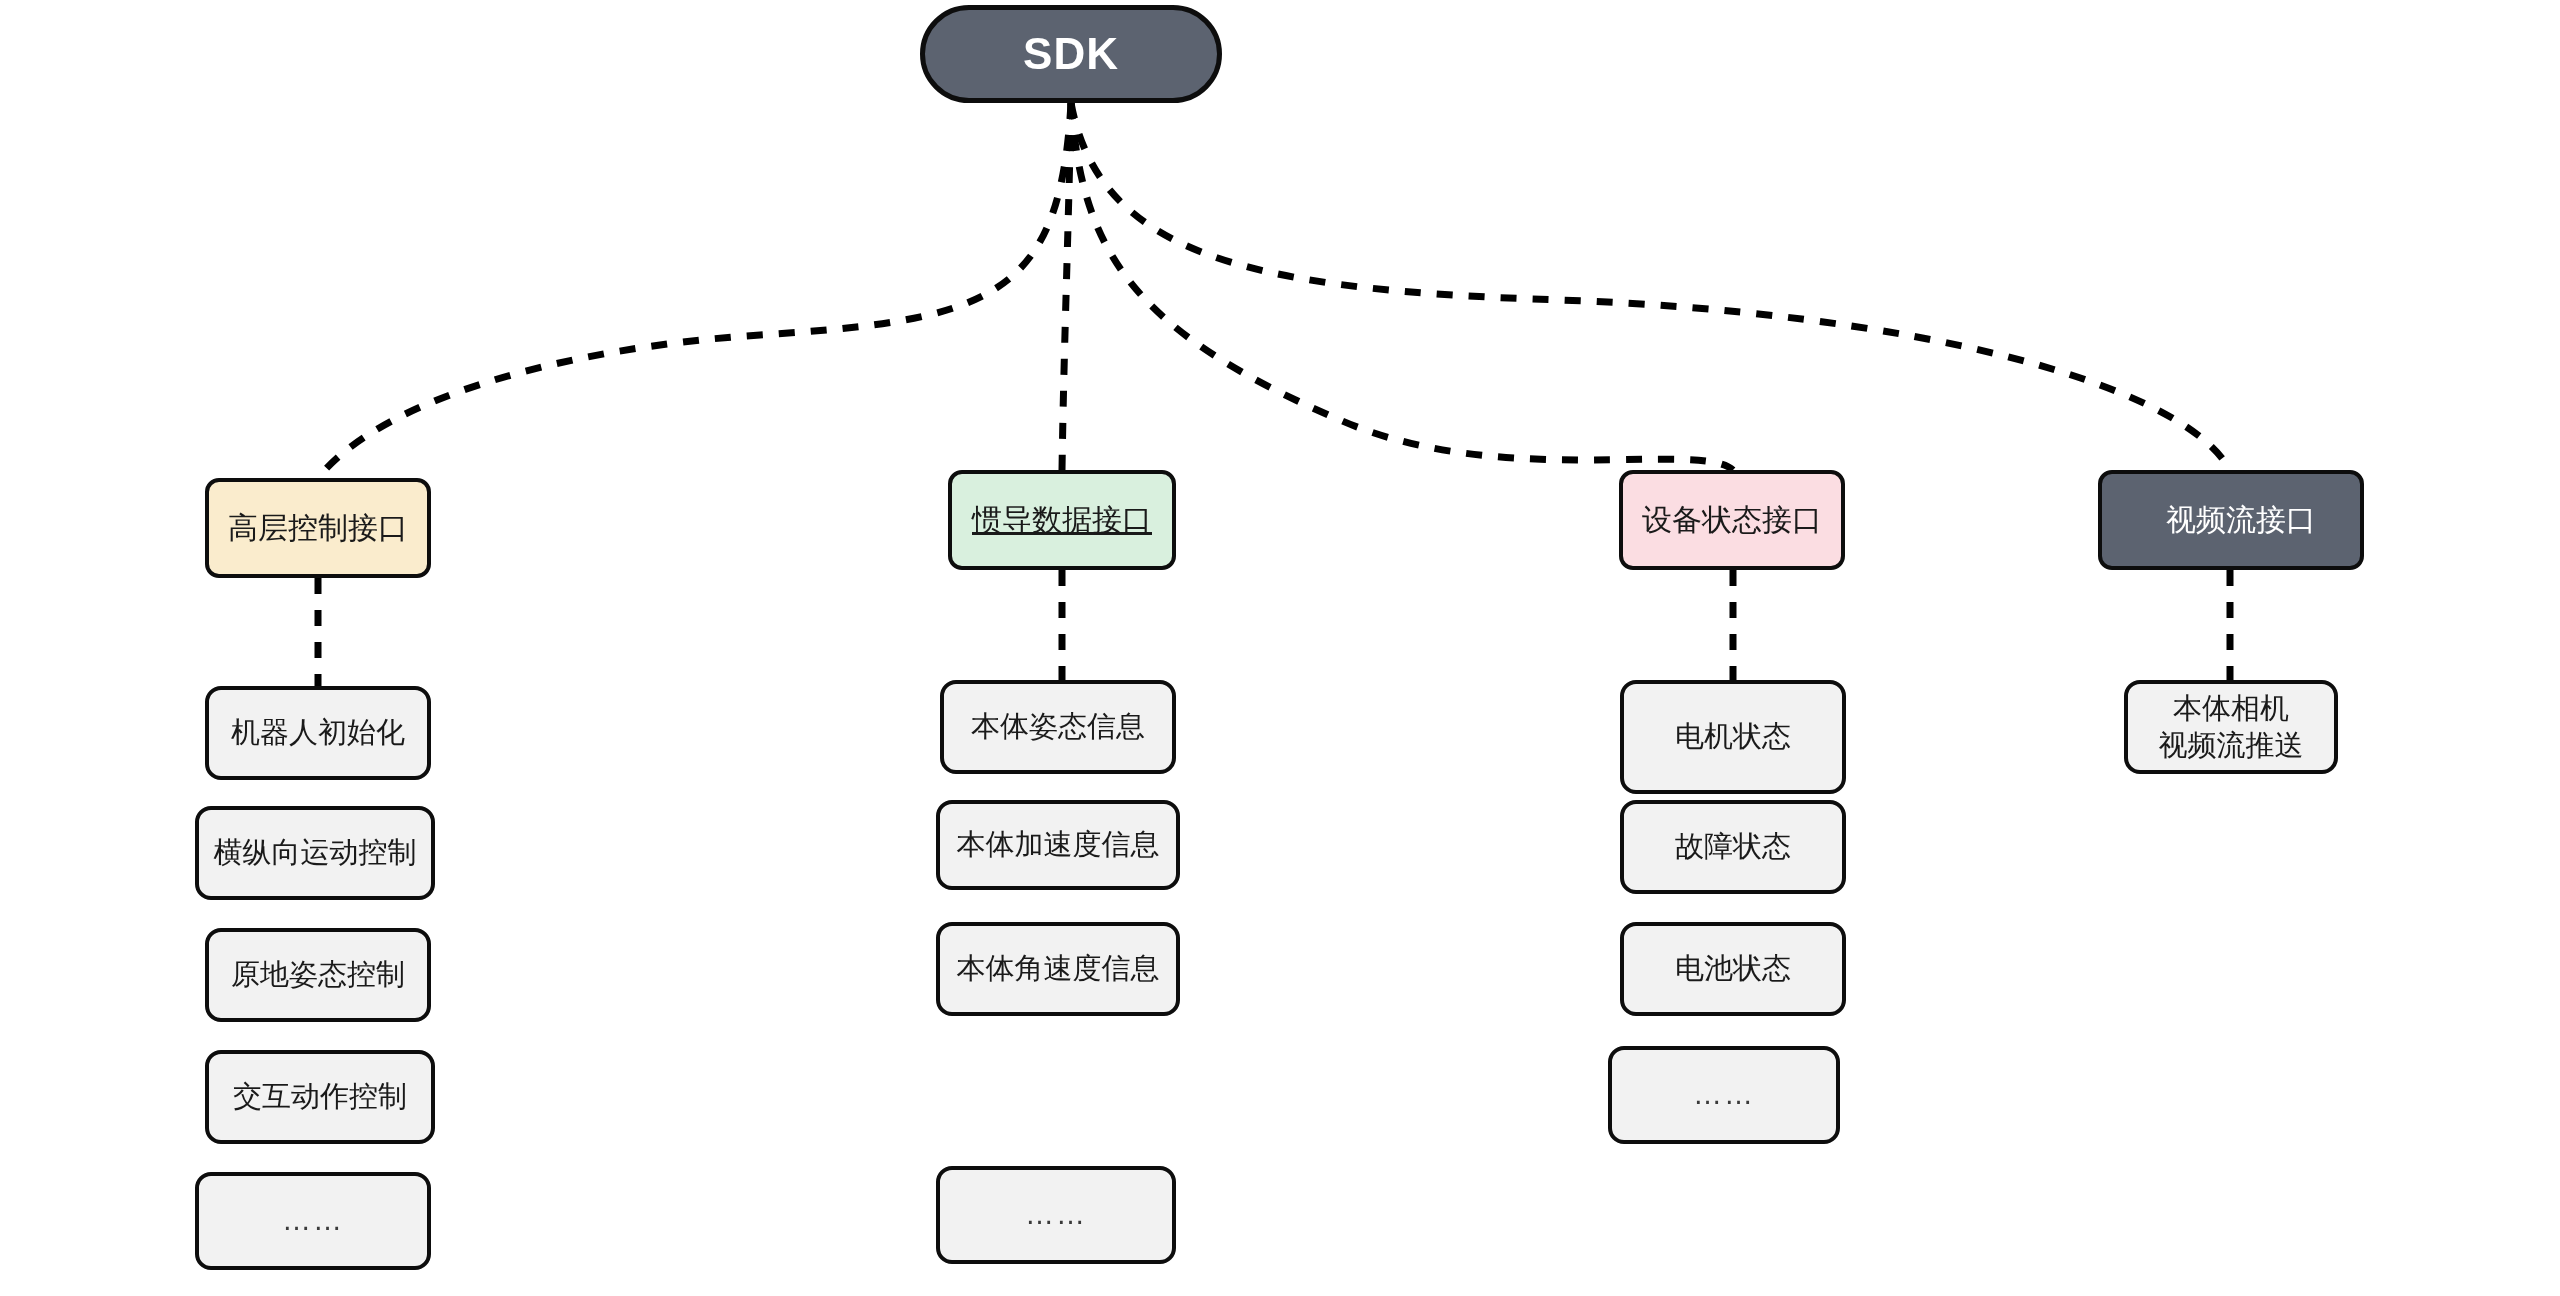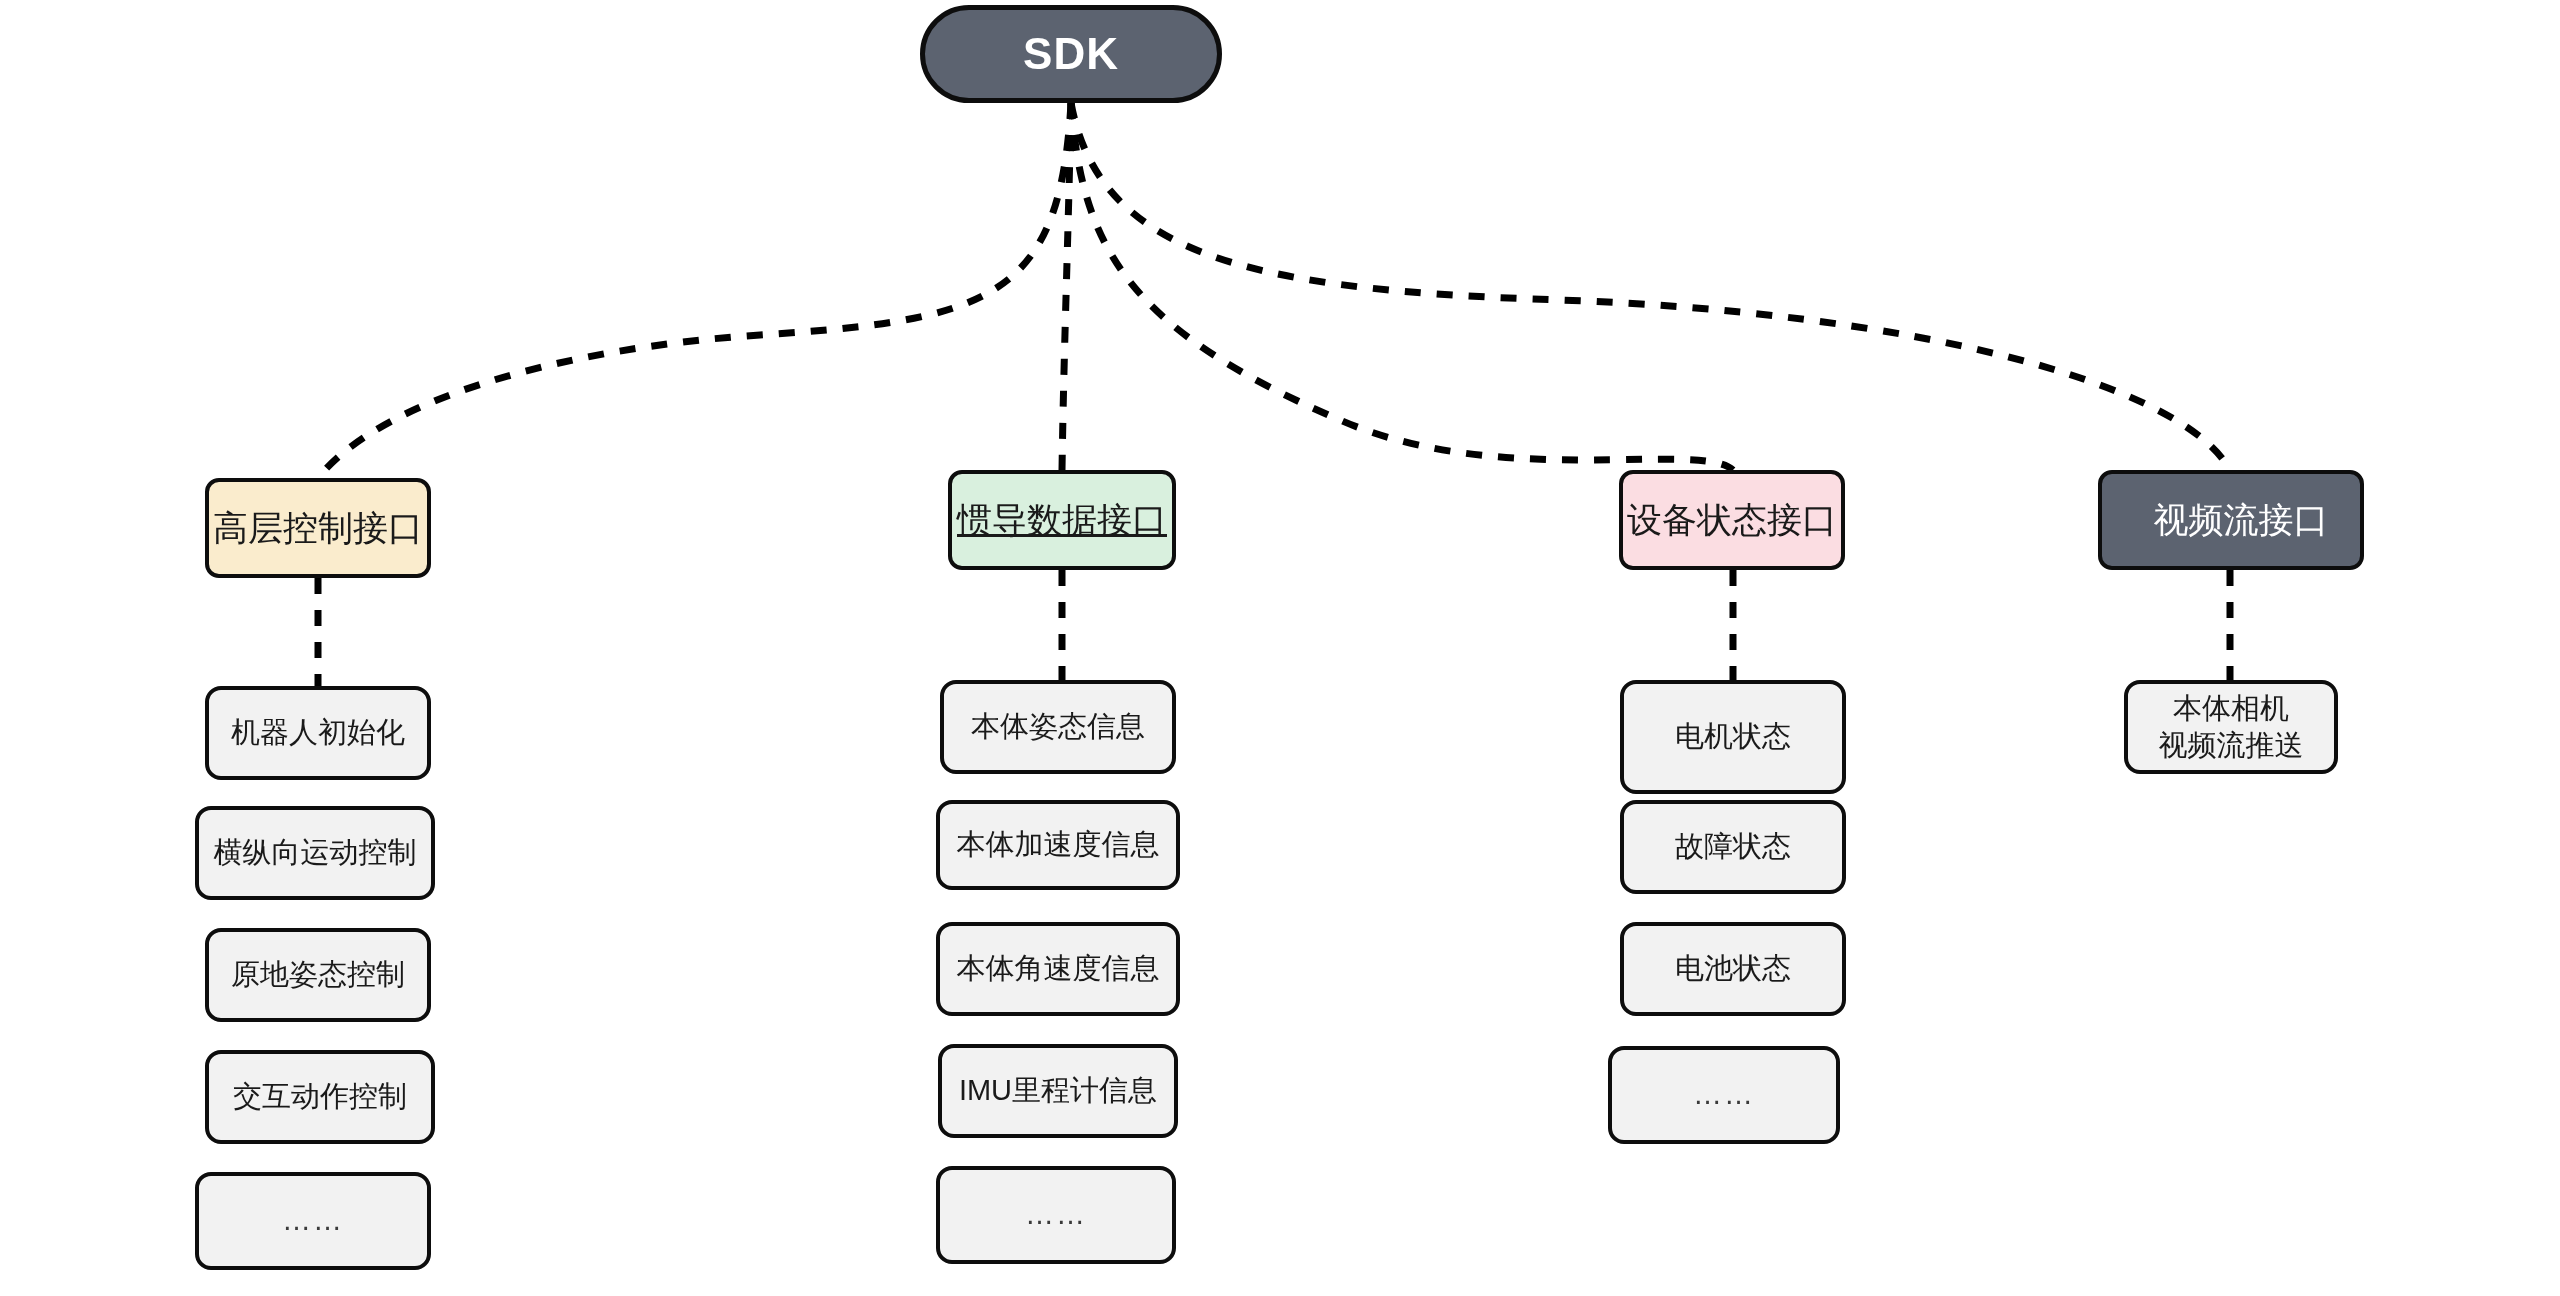--- a/index.html
+++ b/index.html
@@ -44,21 +44,21 @@
     border-radius: 999px;
     background: #5c6370;
     color: #ffffff;
     font-weight: bold;
     font-size: 44px;
     letter-spacing: 1px;
     border-width: 5px;
   }
   .node.iface {
     border-radius: 14px;
-    font-size: 35px;
+    font-size: 30px;
   }
   .node.leaf {
     border-radius: 16px;
     font-size: 29px;
     background: #f2f2f2;
   }
   .node.leaf.ellipsis {
     font-size: 29px;
     letter-spacing: 2px;
     color: #3a3a3a;
@@ -126,23 +126,20 @@
 
   <div class="node leaf" style="left:940px; top:680px; width:236px; height:94px;">
     <span>本体姿态信息</span>
   </div>
   <div class="node leaf" style="left:936px; top:800px; width:244px; height:90px;">
     <span>本体加速度信息</span>
   </div>
   <div class="node leaf" style="left:936px; top:922px; width:244px; height:94px;">
     <span>本体角速度信息</span>
   </div>
-  <div class="node leaf" style="left:938px; top:1044px; width:240px; height:94px;">
-    <span>IMU里程计信息</span>
-  </div>
   <div class="node leaf ellipsis" style="left:936px; top:1166px; width:240px; height:98px;">
     <span>……</span>
   </div>
 
   <div class="node leaf" style="left:1620px; top:680px; width:226px; height:114px;">
     <span>电机状态</span>
   </div>
   <div class="node leaf" style="left:1620px; top:800px; width:226px; height:94px;">
     <span>故障状态</span>
   </div>

